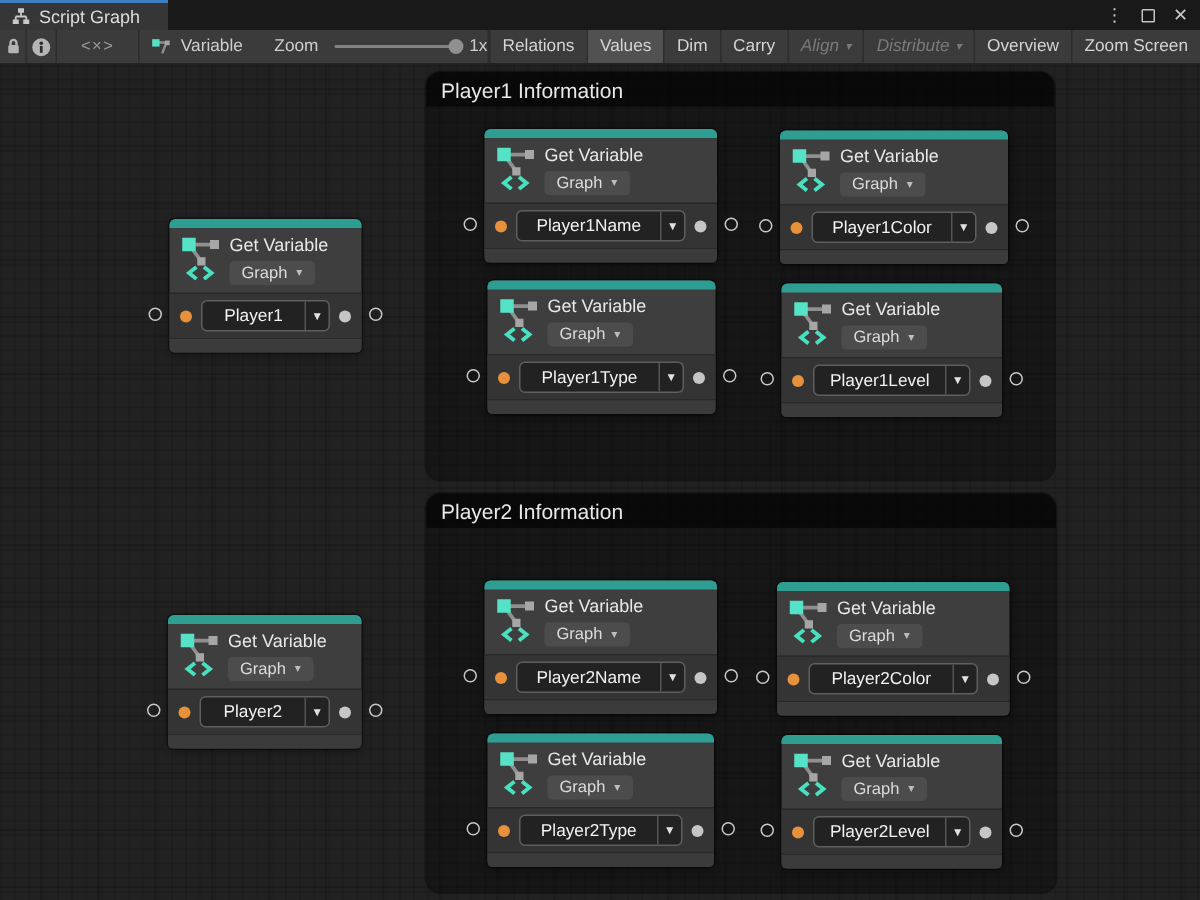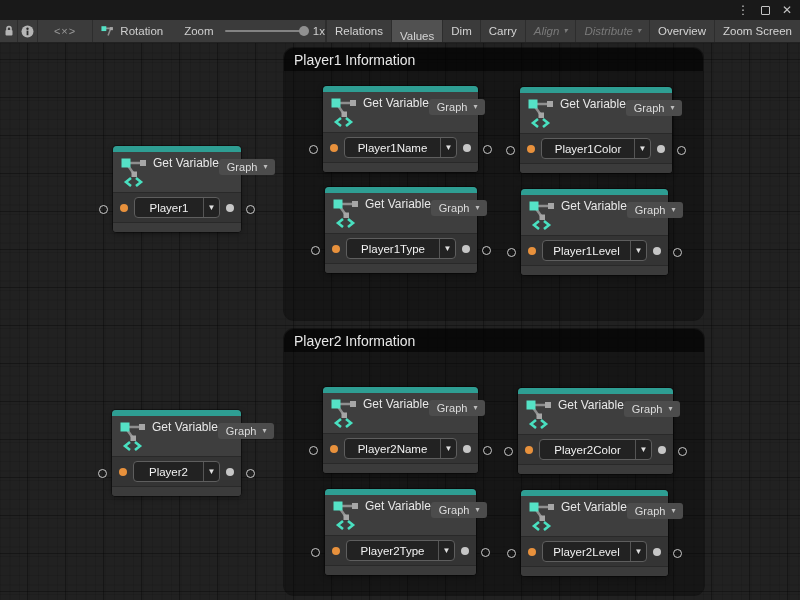--- a/index.html
+++ b/index.html
@@ -29,21 +29,21 @@
           padding-left:8px; border-right:1px solid #2D2D2D; }
   .tmid .lbl { color:#CFCFCF; }
   .zoom-lbl { margin-left:14px;text-align:right; }
   .slider-track { width:92px; height:2px; background:#838383; border-radius:1px;
                   position:relative; margin-left:4px; }
   .slider-handle { position:absolute; right:-3px; top:-4px; width:10px; height:10px;
                    border-radius:50%; background:#909090; }
   .tright { margin-left:auto; display:flex; align-items:stretch; }
   .tbtn { display:flex; align-items:center; gap:4px; padding:0 8px;
           border-left:1px solid #2D2D2D; white-space:nowrap; cursor:default; }
-  .tbtn.active { background:#515151;align-items:flex-end; }
+  .tbtn.active { background:#515151; }
   .tbtn.disabled { color:#7A7A7A;font-style:italic; }
   .caret { font-size:8px; line-height:1; }
 
   
   .canvas { position:relative; flex:1; overflow:hidden; background-color:#212121;
     background-image:
       linear-gradient(rgba(0,0,0,0.10) 1px, transparent 1px),
       linear-gradient(90deg, rgba(0,0,0,0.10) 1px, transparent 1px),
       linear-gradient(rgba(0,0,0,0.32) 1px, transparent 1px),
       linear-gradient(90deg, rgba(0,0,0,0.32) 1px, transparent 1px);
@@ -53,21 +53,21 @@
   .group { position:absolute; border-radius:10px; background:rgba(8,8,8,0.42);
            box-shadow:0 0 0 1px rgba(0,0,0,0.35); overflow:hidden; }
   .group-header { height:23px; background:rgba(0,0,0,0.58); display:flex; align-items:center;
                   padding:0 10px; font-size:14px; color:#E8E8E8; }
 
   .node { position:absolute; background:#3E3E3E; border-radius:4px;
           box-shadow:0 0 0 1px rgba(0,0,0,0.40), 0 2px 6px rgba(0,0,0,0.35); }
   .node-accent { height:6px; background:#2E9E93; border-radius:4px 4px 0 0; }
   .node-header { display:flex; align-items:flex-start; gap:6px; padding:4px 8px 5px 8px; }
   .node-icon { width:26px; height:30px; flex:none; margin-top:1px; }
-  .node-head-text { display:flex; flex-direction:row; }
+  .node-head-text { display:flex; flex-direction:column; }
   .node-title { font-size:12px; color:#E8E8E8; line-height:15px; white-space:nowrap; }
   .kind-chip { display:inline-flex; align-items:center; gap:6px; background:#4C4C4C;
                border-radius:3px; padding:2px 8px; font-size:11px; color:#DCDCDC;
                margin-top:3px; align-self:flex-start; }
   .kind-chip .caret { color:#BDBDBD; }
   .node-body { display:flex; align-items:center; height:30px; background:#343434;
                border-top:1px solid #292929; padding:12px 7px; gap:6px; }
   .port { width:8px; height:8px; border-radius:50%; flex:none; }
   .port.orange { background:#E8913C; }
   .port.gray { background:#C6C6C6; }
@@ -83,20 +83,29 @@
   .outer-port { position:absolute; width:9px; height:9px; border:1.5px solid #C9C9C9;
                 border-radius:50%; top:59px; background:transparent; }
   .outer-port.left { left:-14px; } .outer-port.right { right:-14px; }
 </style>
 </head>
 <body>
 
 <div class="app">
 
   <div class="tabbar">
+    <div class="tab">
+      <svg width="12" height="12" viewBox="0 0 12 12">
+        <path d="M6 3 V6 M2.5 6 H9.5 M2.5 6 V8.5 M9.5 6 V8.5" stroke="#C8C8C8" stroke-width="1.2" fill="none"></path>
+        <rect x="4" y="0.5" width="4" height="3" fill="#C8C8C8"></rect>
+        <rect x="0.5" y="8" width="4" height="3" fill="#C8C8C8"></rect>
+        <rect x="7.5" y="8" width="4" height="3" fill="#C8C8C8"></rect>
+      </svg>
+      <span>Script Graph</span>
+    </div>
     <div class="win-controls">
       <span class="glyph">⋮</span>
       <span class="maxbox"></span>
       <span class="glyph">✕</span>
     </div>
   </div>
 
   <div class="toolbar">
     <div class="tbtn-ico lock">
       <svg width="10" height="12" viewBox="0 0 10 12">
@@ -112,21 +121,21 @@
       </svg>
     </div>
     <div class="tbtn-ico code">&lt;×&gt;</div>
 
     <div class="tmid">
       <svg width="14" height="13" viewBox="0 0 14 13">
         <path d="M3 3 H11 M11 3 L8 11" stroke="#8F8F8F" stroke-width="1.8" fill="none"></path>
         <rect x="0.5" y="0.5" width="5.5" height="5.5" fill="#55E2C6"></rect>
         <rect x="10" y="1.5" width="3.5" height="3.5" fill="#A6A6A6"></rect>
       </svg>
-      <span class="lbl">Rotation</span>
+      <span class="lbl">Variable</span>
       <span class="lbl zoom-lbl">Zoom</span>
       <div class="slider-track">
         <div class="slider-handle"></div>
       </div>
       <span class="lbl">1x</span>
     </div>
 
     <div class="tright">
         <div class="tbtn">
           <span>Relations</span>

